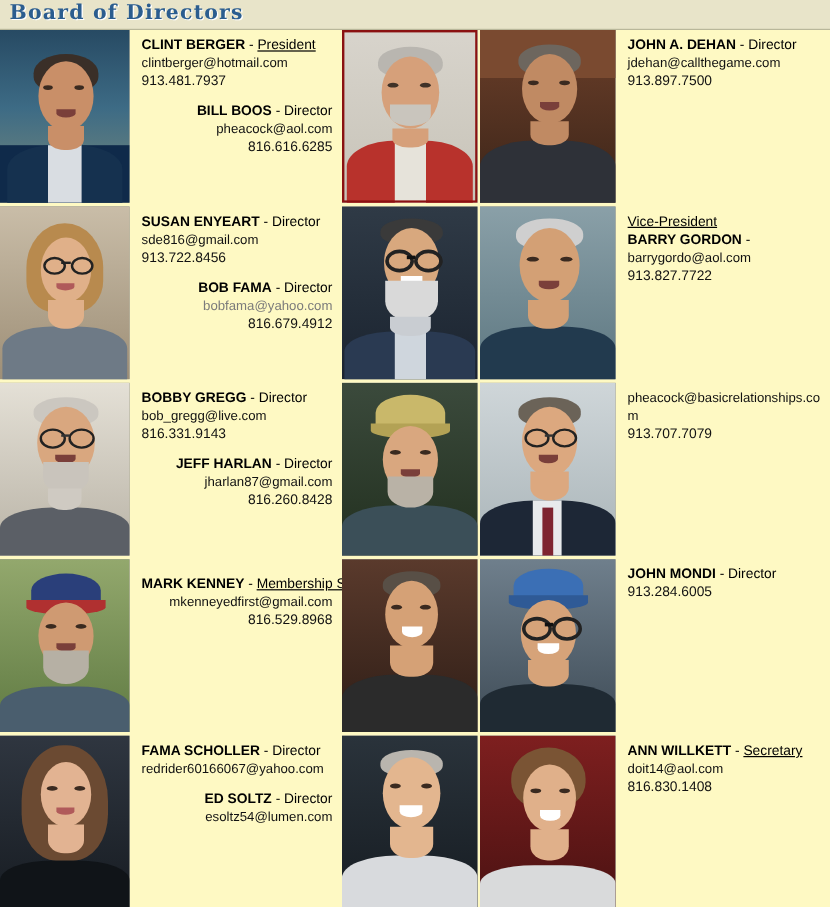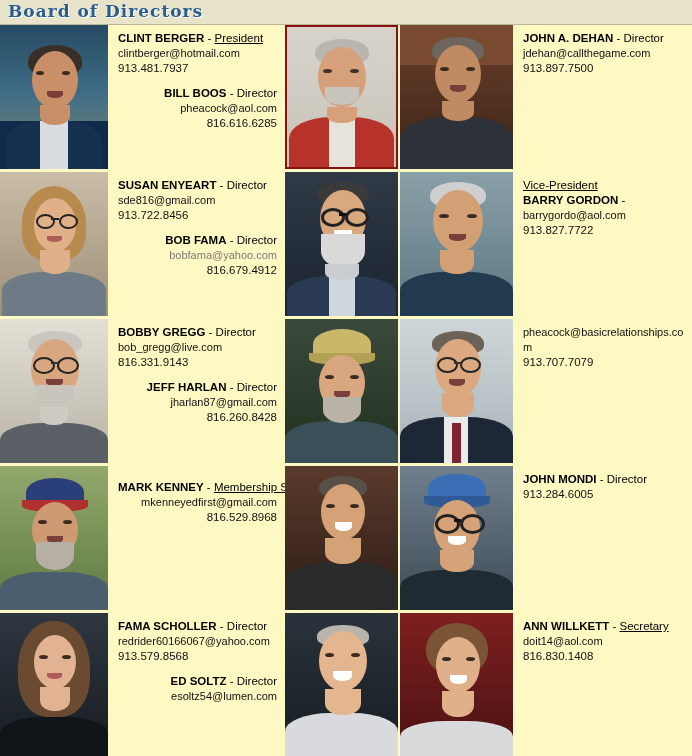--- a/index.html
+++ b/index.html
@@ -458,21 +458,20 @@
       </div>
       <div class="cell text-left">
         <div class="textblock">
           <div class="entry">
             <div class="nameline">
               <span class="nm">FAMA SCHOLLER</span>
               <span class="sep">-</span>
               <span class="role">Director</span>
             </div>
             <div class="email">redrider60166067@yahoo.com</div>
-            <div class="phone">913.579.8568</div>
           </div>
           <div class="spacer-sm"></div>
           <div class="entry right-align">
             <div class="nameline">
               <span class="nm">ED SOLTZ</span>
               <span class="sep">-</span>
               <span class="role">Director</span>
             </div>
             <div class="email">esoltz54@lumen.com</div>
           </div>

